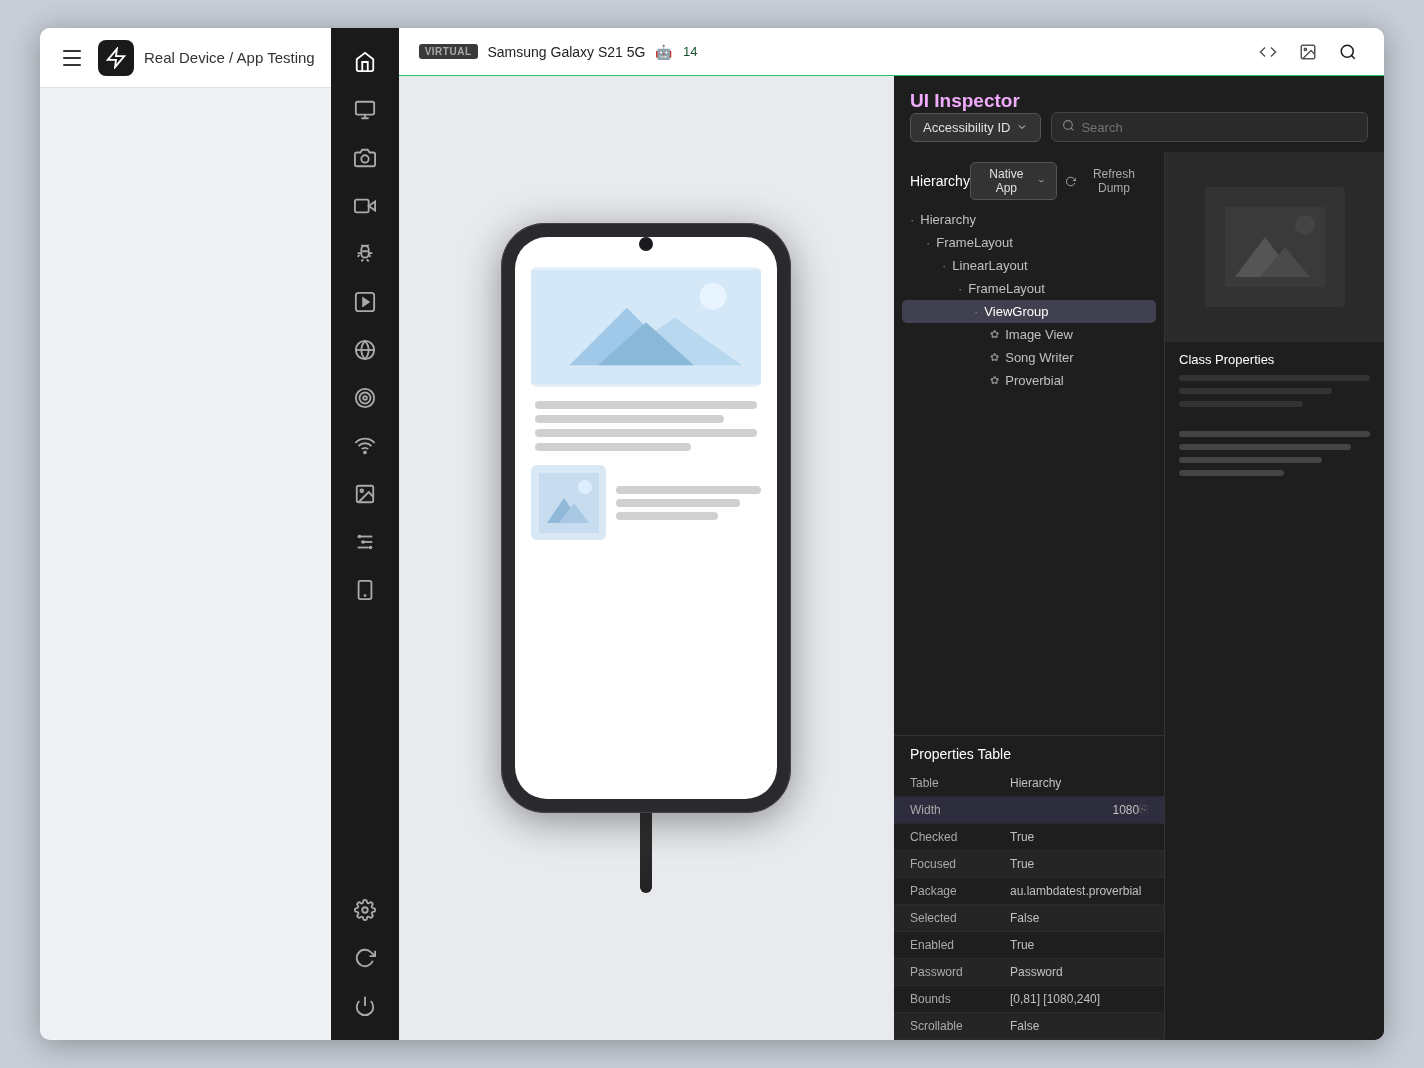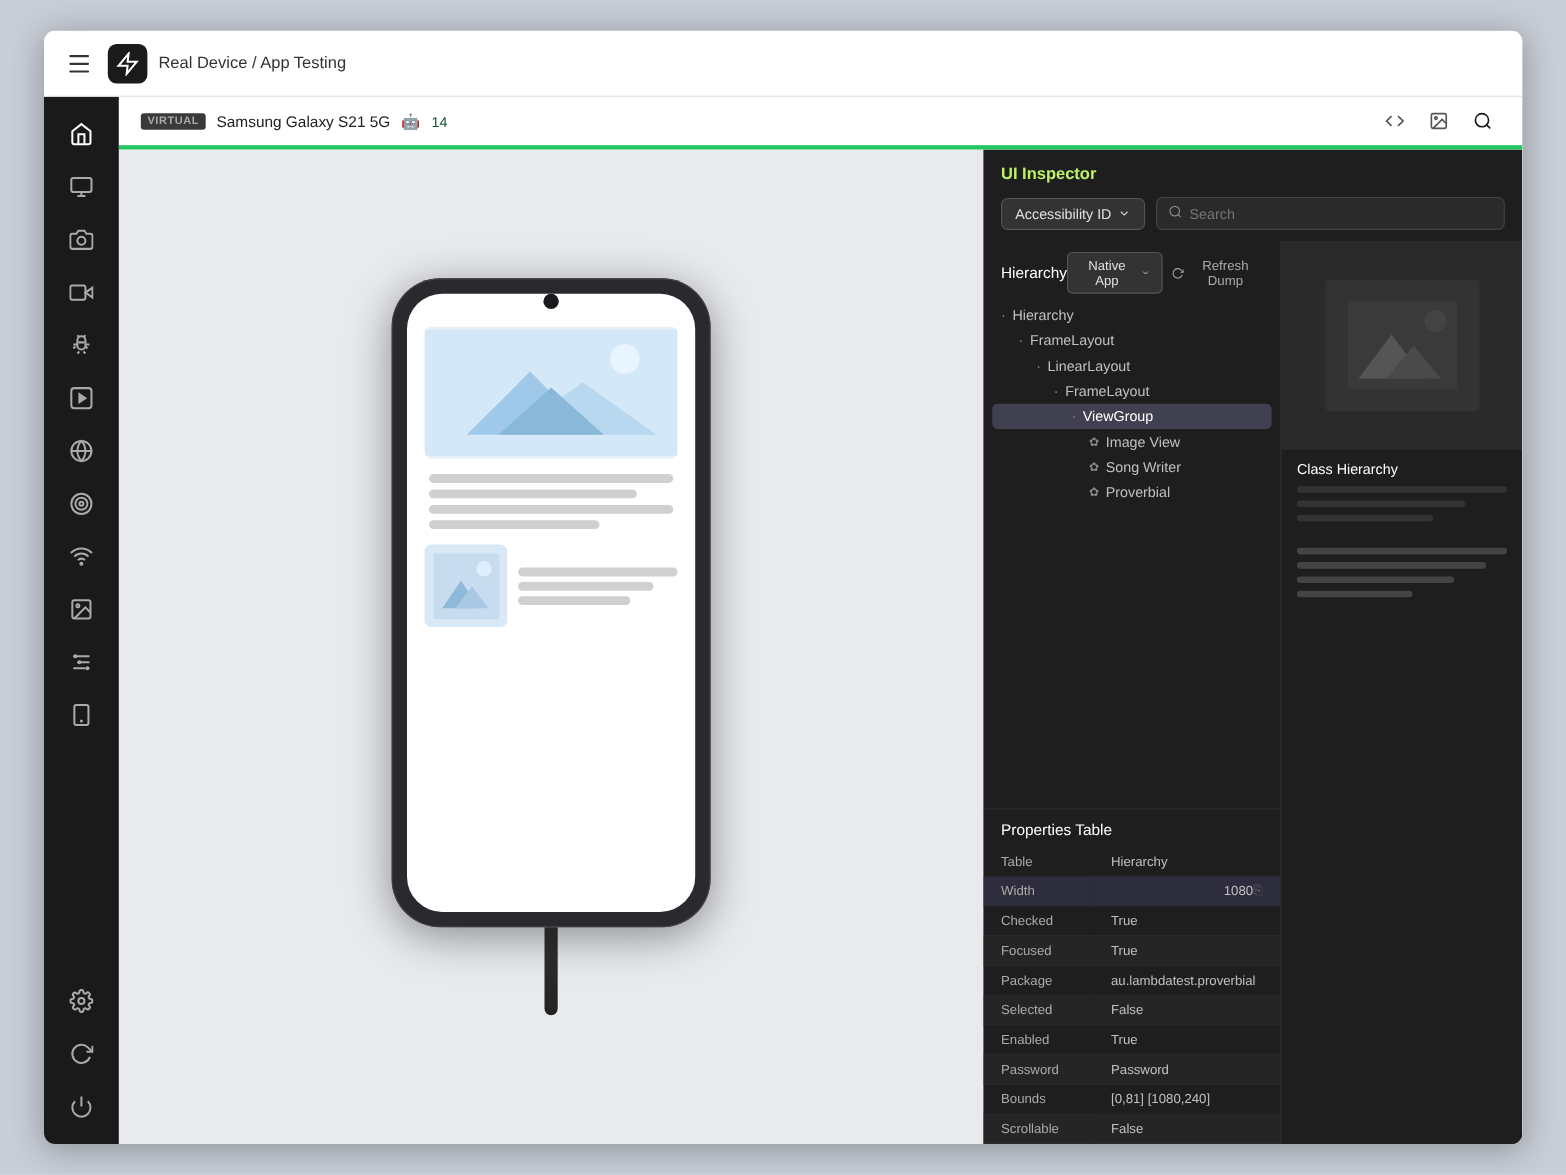--- a/index.html
+++ b/index.html
@@ -13,21 +13,21 @@
     .app-window {
       position: absolute;
       top: 28px;
       left: 40px;
       right: 40px;
       bottom: 28px;
       background: #f0f1f4;
       border-radius: 10px;
       box-shadow: 0 4px 30px rgba(0,0,0,0.3);
       display: flex;
-      flex-direction: column;
+      flex-direction: row;
       overflow: hidden;
     }
     
     .top-bar {
       height: 60px;
       background: #fff;
       display: flex;
       align-items: center;
       padding: 0 16px;
       border-bottom: 1px solid #e0e0e0;
@@ -88,21 +88,21 @@
       overflow: hidden;
     }
     
     .device-bar {
       height: 48px;
       background: #fff;
       display: flex;
       align-items: center;
       justify-content: space-between;
       padding: 0 20px;
-      border-bottom: 4px solid #22c55e;
+      border-bottom: 1px solid #22c55e;
       flex-shrink: 0;
     }
     .device-info {
       display: flex; align-items: center; gap: 10px;
     }
     .virtual-badge {
       background: #3a3a3a;
       color: #aaa;
       font-size: 10px;
       padding: 2px 6px;
@@ -236,24 +236,24 @@
       display: flex;
       flex-direction: column;
       overflow: hidden;
       flex-shrink: 0;
     }
     .inspector-header {
       padding: 14px 16px 10px;
       flex-shrink: 0;
     }
     .inspector-title {
-      color: #bef264;
-      font-size: 15px;
+      color: #f0abfc;
+      font-size: 19px;
       font-weight: 600;
-      margin-bottom: 12px;
+      margin-bottom: 0;
     }
     .inspector-controls {
       display: flex;
       gap: 10px;
       align-items: center;
     }
     .accessibility-btn {
       display: flex; align-items: center; gap: 6px;
       background: #333;
       border: 1px solid #555;
@@ -764,21 +764,21 @@
                 <div class="preview-placeholder">
                   <svg width="100" height="80" viewBox="0 0 100 80" xmlns="http://www.w3.org/2000/svg">
                     <rect width="100" height="80" fill="#3a3a3a"></rect>
                     <polygon points="10,70 40,30 70,70" fill="#555"></polygon>
                     <polygon points="35,70 60,40 85,70" fill="#4a4a4a"></polygon>
                     <circle cx="80" cy="18" r="10" fill="#444"></circle>
                   </svg>
                 </div>
               </div>
 
-              <div class="class-hierarchy-title">Class Hierarchy</div>
+              <div class="class-hierarchy-title">Class Properties</div>
               <div class="class-lines">
                 <div class="class-line w-full"></div>
                 <div class="class-line w-80"></div>
                 <div class="class-line w-65"></div>
                 <div style="height:10px;"></div>
                 <div class="class-line w-full" style="background:#444;"></div>
                 <div class="class-line w-90" style="background:#444;"></div>
                 <div class="class-line w-75" style="background:#444;"></div>
                 <div class="class-line w-55" style="background:#444;"></div>
               </div>

